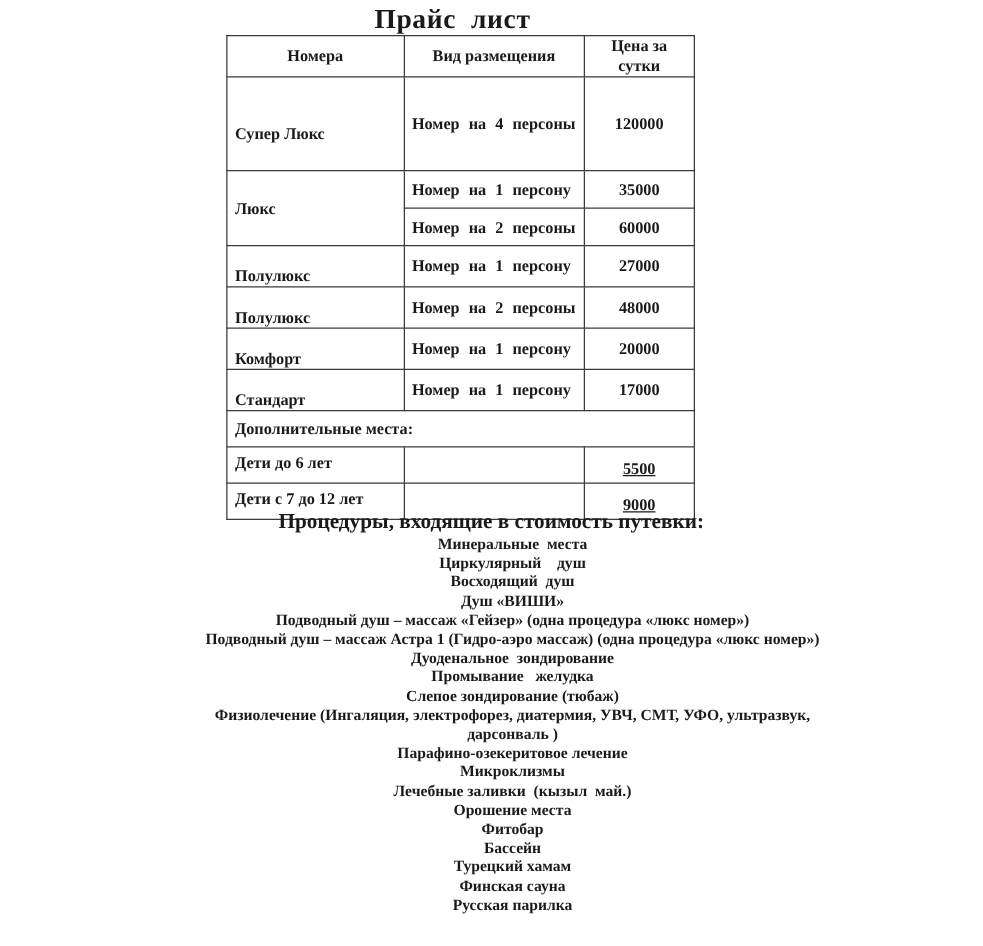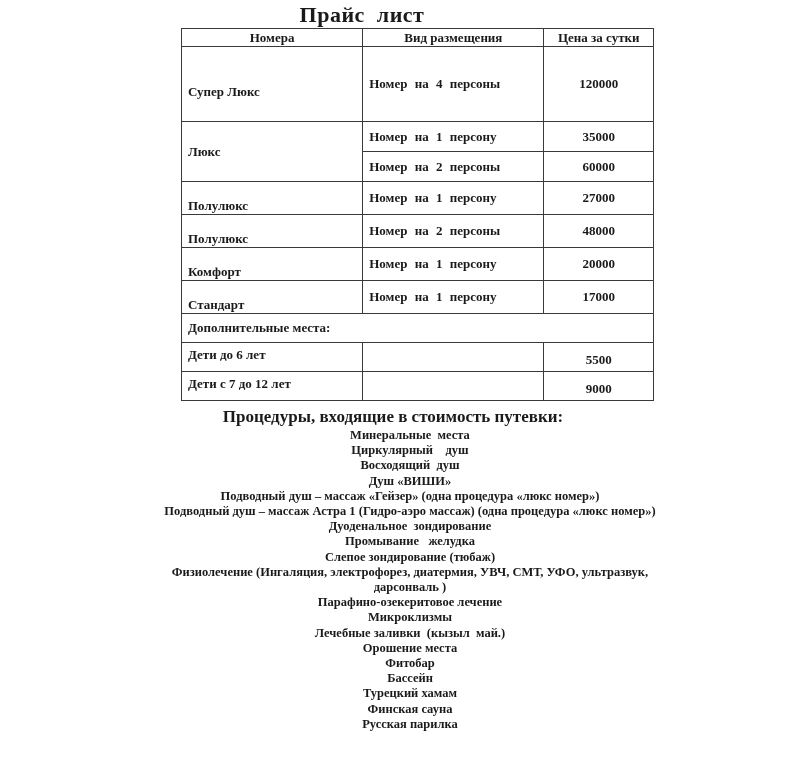--- a/index.html
+++ b/index.html
@@ -8,40 +8,40 @@
       font-family: "Liberation Serif", "DejaVu Serif", serif;
       color: #1a1a1a; font-weight: bold;
     }
     .title {
       position: absolute; left: 0; width: 724px; top: 2px;
       text-align: center; font-size: 22px; letter-spacing: 0.5px;
       word-spacing: 6px;
     }
     table.price {
       position: absolute; left: 181px; top: 28px;
-      width: 473px; border-collapse: collapse;
+      width: 375px; border-collapse: collapse;
       font-size: 13px;
     }
     table.price td, table.price th {
       border: 1.5px solid #3a3a3a; padding: 0 6px; vertical-align: middle;
     }
     table.price th { height: 17px; font-size: 13px; text-align: center; padding: 0 4px; }
     .c1 { width: 168px; }
     .c2 { width: 168px; }
     .c3 { width: 98px; }
     td.room { vertical-align: top; padding-top: 6px; }
     td.room.mid { vertical-align: middle; padding-top: 16px; }
     td.price-val { text-align: center; }
     td.place { word-spacing: 4px; margin-left: 40px; }
     .r-super { height: 75px; }
     .r-std { height: 31px; }
     .r-sub { height: 30px; }
     .r-extra { height: 29px; }
     .r-kids { height: 29px; }
-    .r-kids td.price-val { vertical-align: bottom; padding-bottom: 3px; }
+    .r-kids td.price-val { vertical-align: bottom; padding-bottom: 3px; text-decoration: underline; }
     .r-kids td.room { vertical-align: top; padding-top: 4px; }
     .proc-title {
       position: absolute; left: 0; width: 786px; top: 407px;
       text-align: center; font-size: 17px;
     }
     .proc-list {
       position: absolute; left: 150px; width: 520px; top: 428px;
       text-align: center; font-size: 12.5px; line-height: 15.2px;
       margin: 0; padding: 0; list-style: none;
     }

